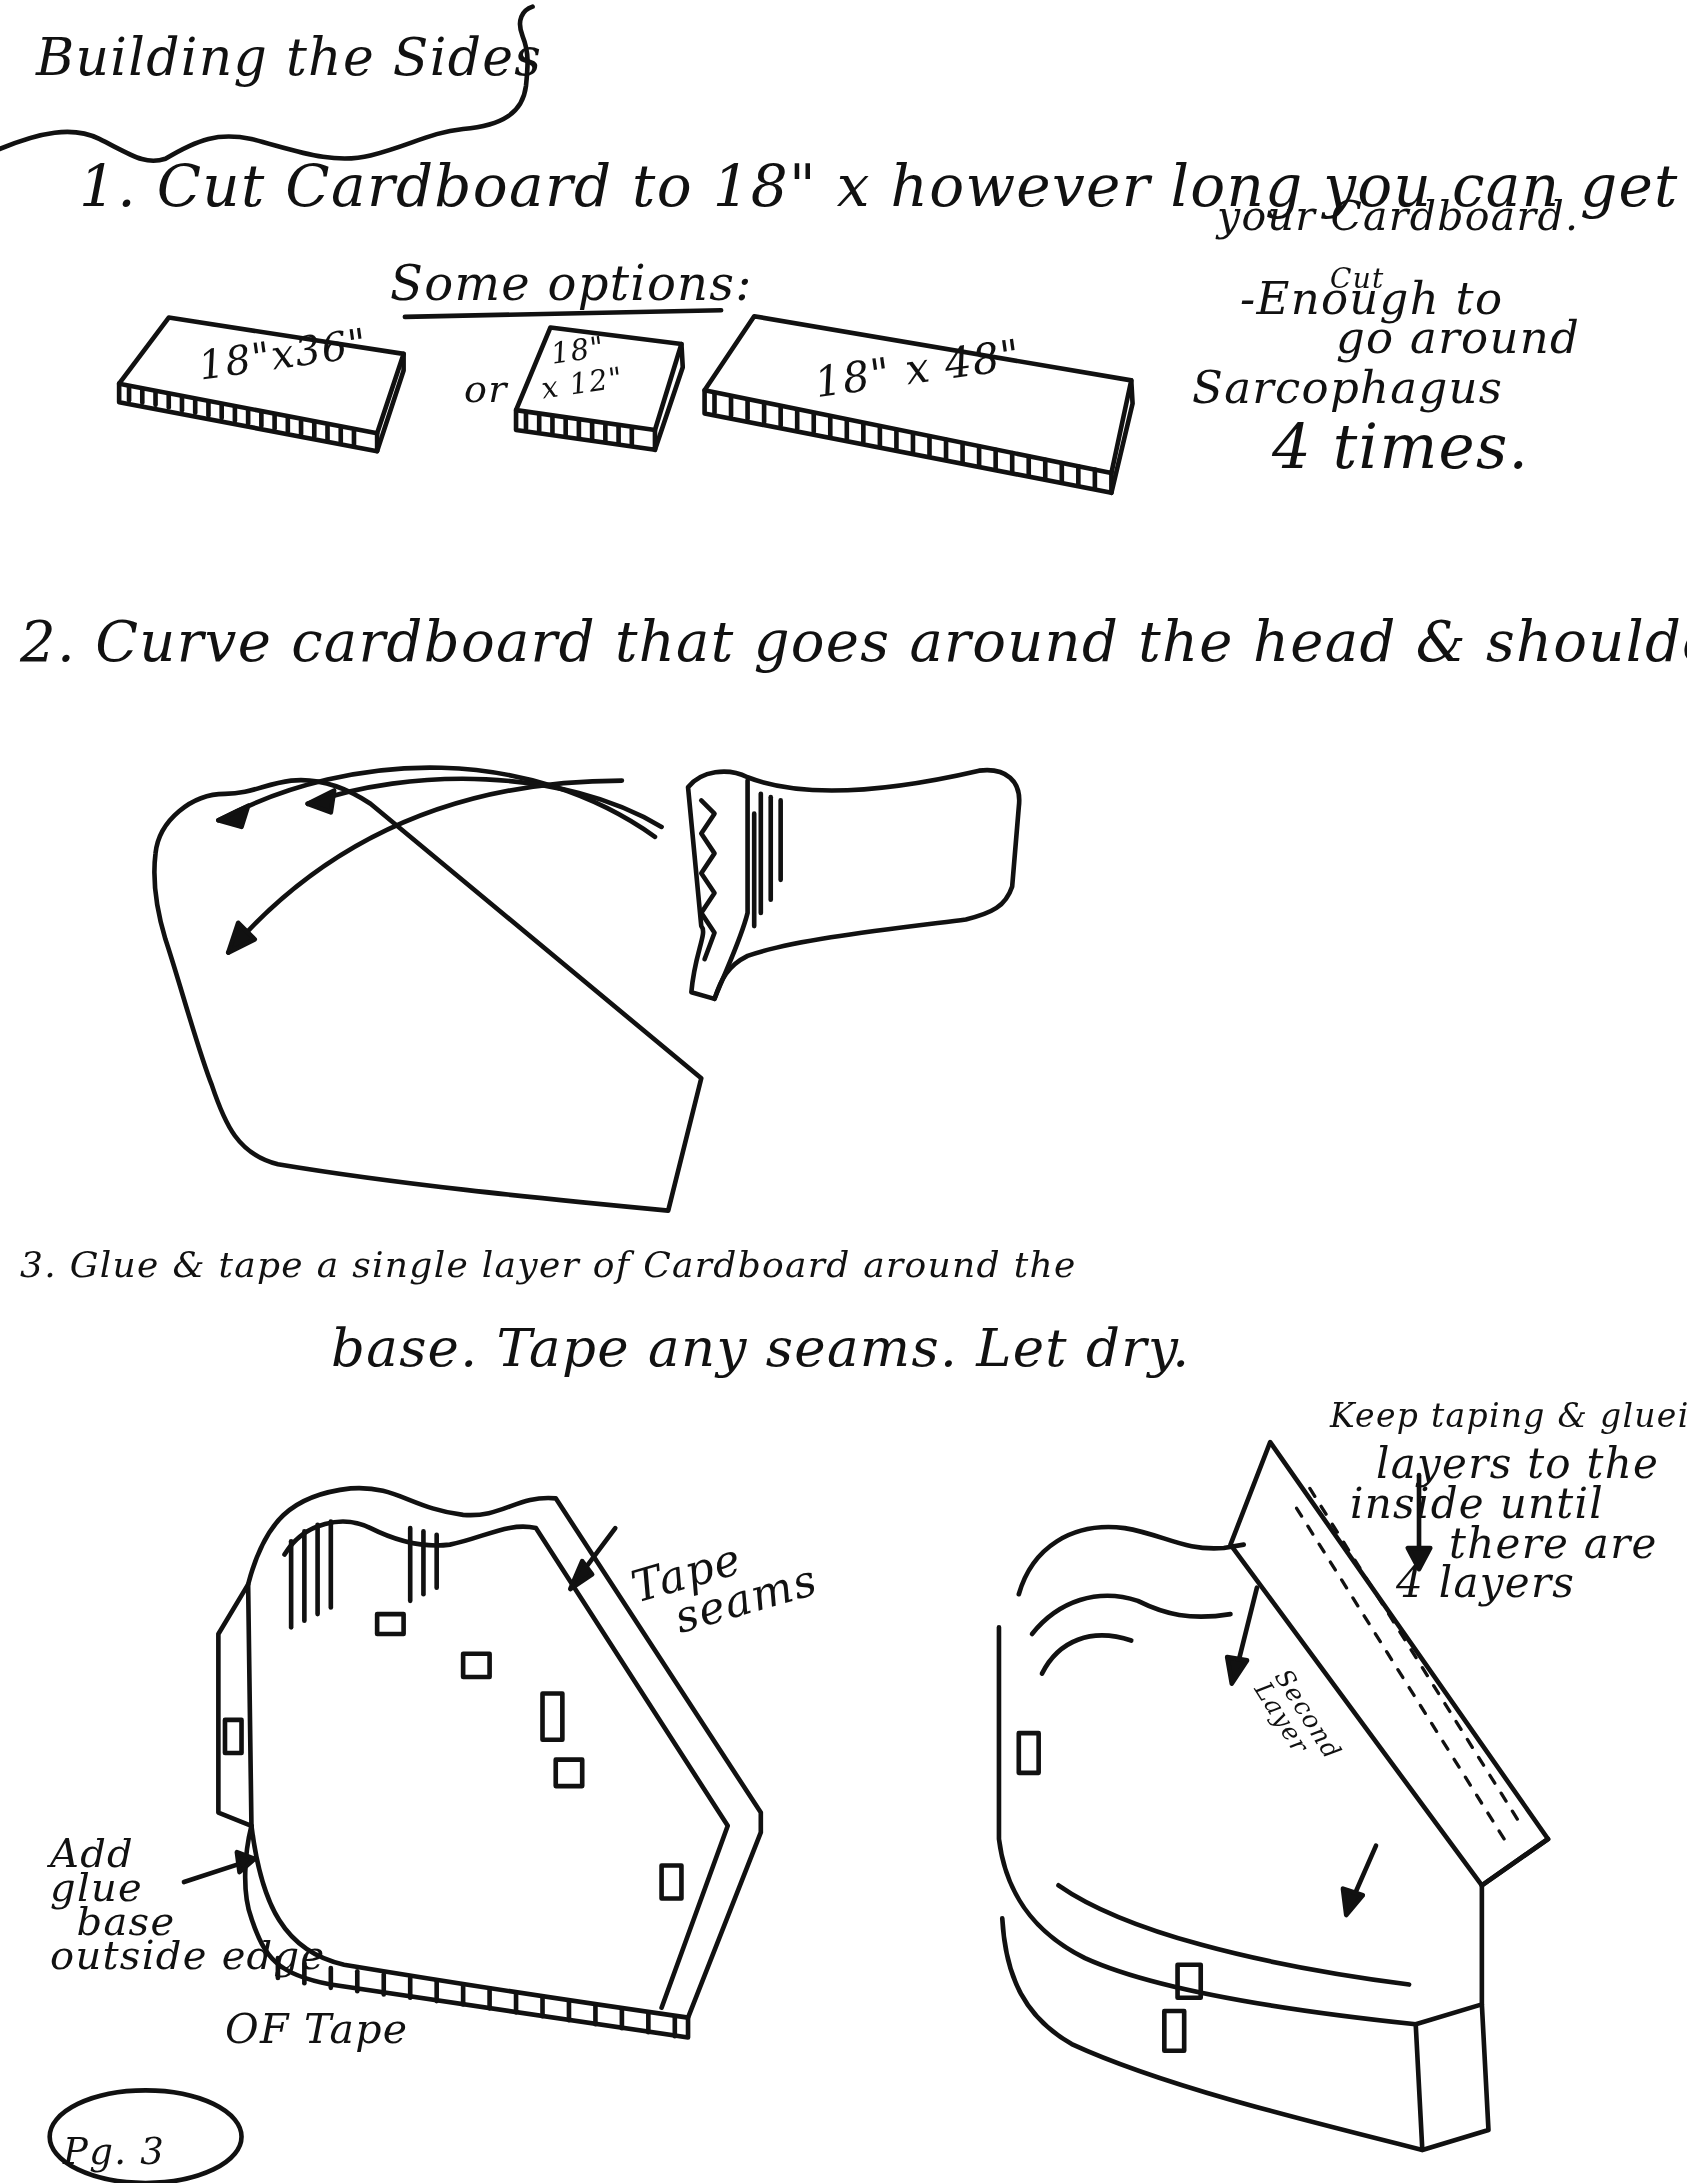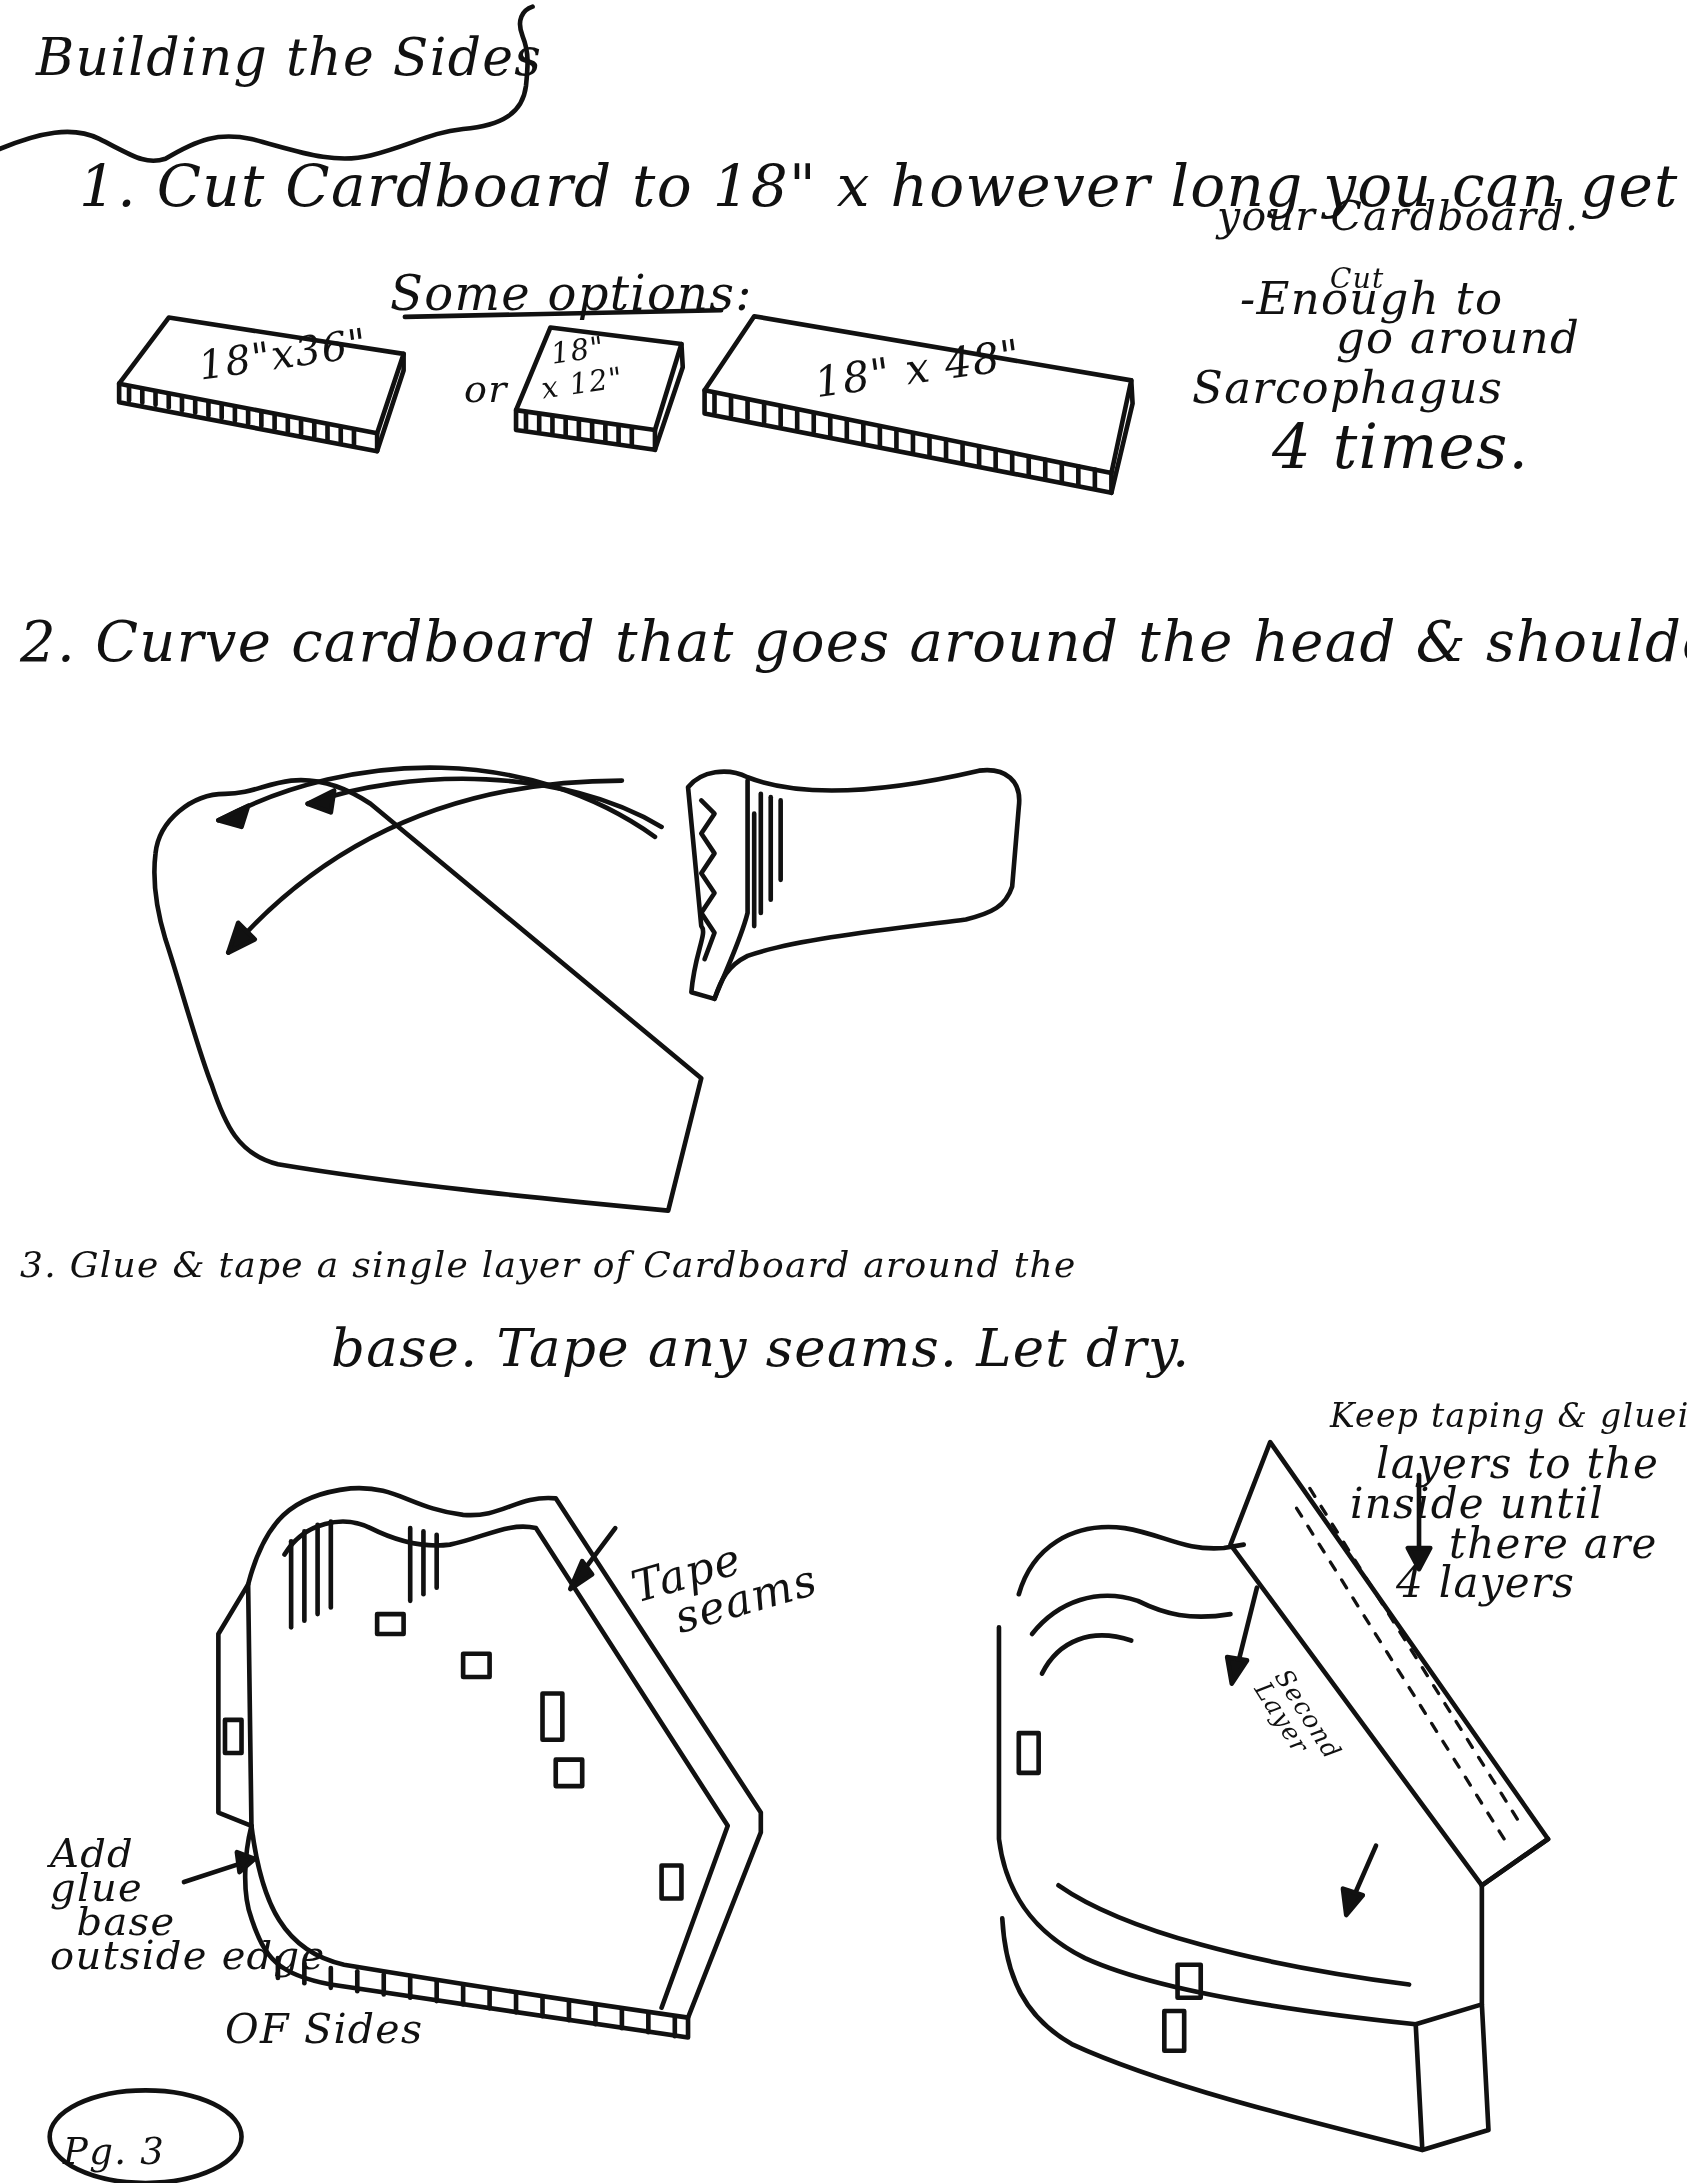--- a/index.html
+++ b/index.html
@@ -8,21 +8,21 @@
   .hw{position:absolute;font-family:"DejaVu Serif",serif;font-style:italic;color:#111;white-space:nowrap;letter-spacing:1.3px;}
   svg.art{position:absolute;left:0;top:0;width:1687px;height:2183px;}
   svg.art path, svg.art line, svg.art ellipse, svg.art polyline, svg.art rect, svg.art polygon{
     stroke:#111;fill:none;stroke-width:7;stroke-linecap:round;stroke-linejoin:round;}
   svg.art .fill{fill:#111;}
   svg.art .thin{stroke-width:4;}
   svg.art .dash{stroke-dasharray:14 18;stroke-width:5;}
   .title{left:36px;top:26.5px;font-size:52px;}
   .s1{left:79px;top:152px;font-size:58px;}
   .s1b{left:1217px;top:192px;font-size:41px;}
-  .options{left:390px;top:255px;font-size:48px;margin-top:10px;}
+  .options{left:390px;top:255px;font-size:48px;}
   .note{font-size:45px;line-height:48px;}
   .s2{left:20px;top:609px;font-size:56px;}
   .s3{left:20px;top:1244px;font-size:36px;}
   .s3b{left:331px;top:1317px;font-size:53px;}
   .keep{left:1330px;top:1396px;font-size:33px;}
   .layers{font-size:42px;line-height:44px;}
   .tape{left:635px;top:1542px;font-size:44px;line-height:41px;transform:rotate(-16deg);}
   .add{left:50px;top:1836px;font-size:40px;line-height:34px;}
   .ofbase{left:225px;top:2005px;font-size:41px;}
   .pg{left:63px;top:2130px;font-size:37px;}
@@ -259,16 +259,16 @@
   <div>Second</div>
   <div>Layer</div>
 </div>
 
 <div class="hw add">
   <div>Add</div>
   <div>glue</div>
   <div style="padding-left:26.5px">base</div>
   <div>outside edge</div>
 </div>
-<div class="hw ofbase">OF Sides</div>
+<div class="hw ofbase">OF Tape</div>
 
 <div class="hw pg">Pg. 3</div>
 
 
 </body></html>

